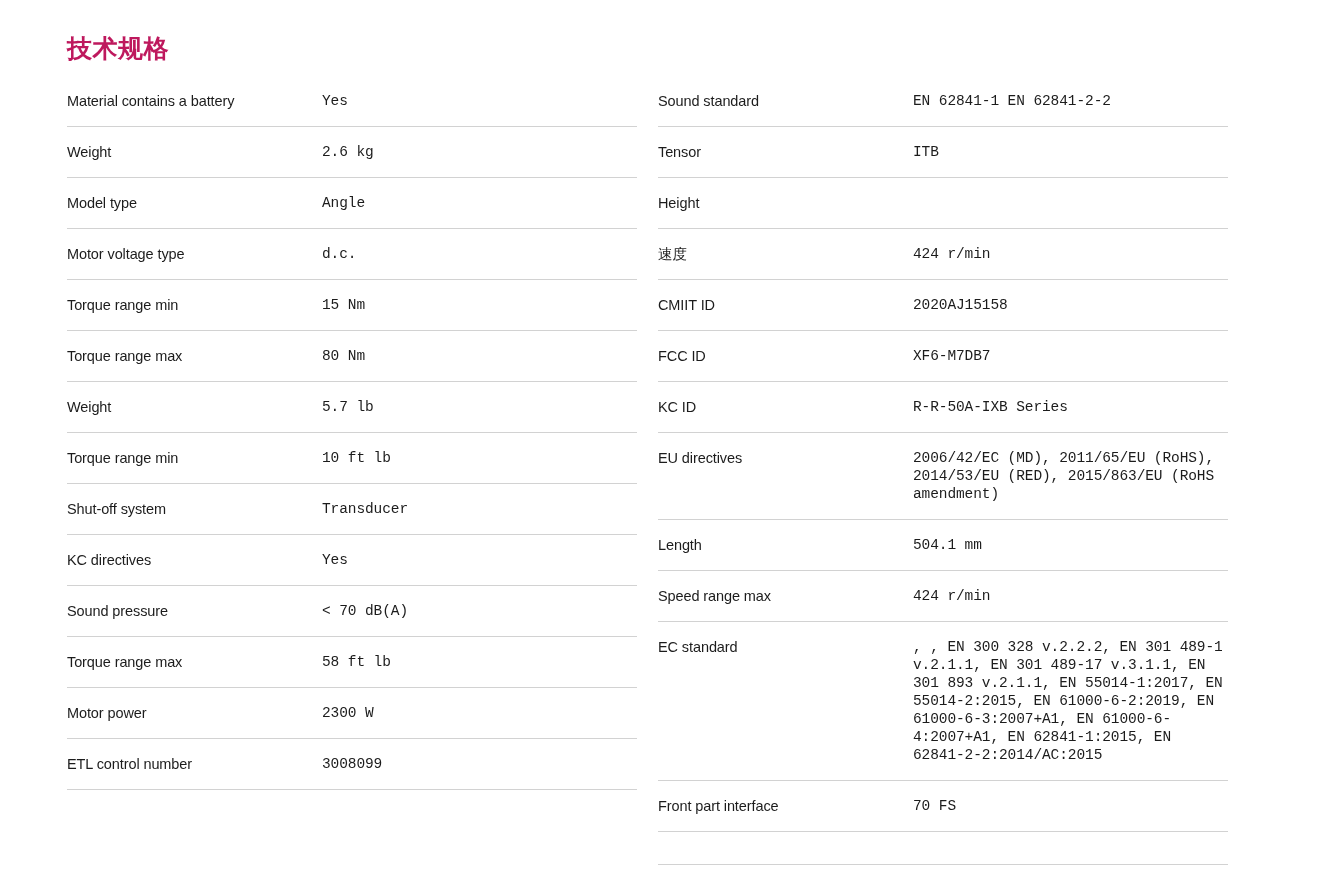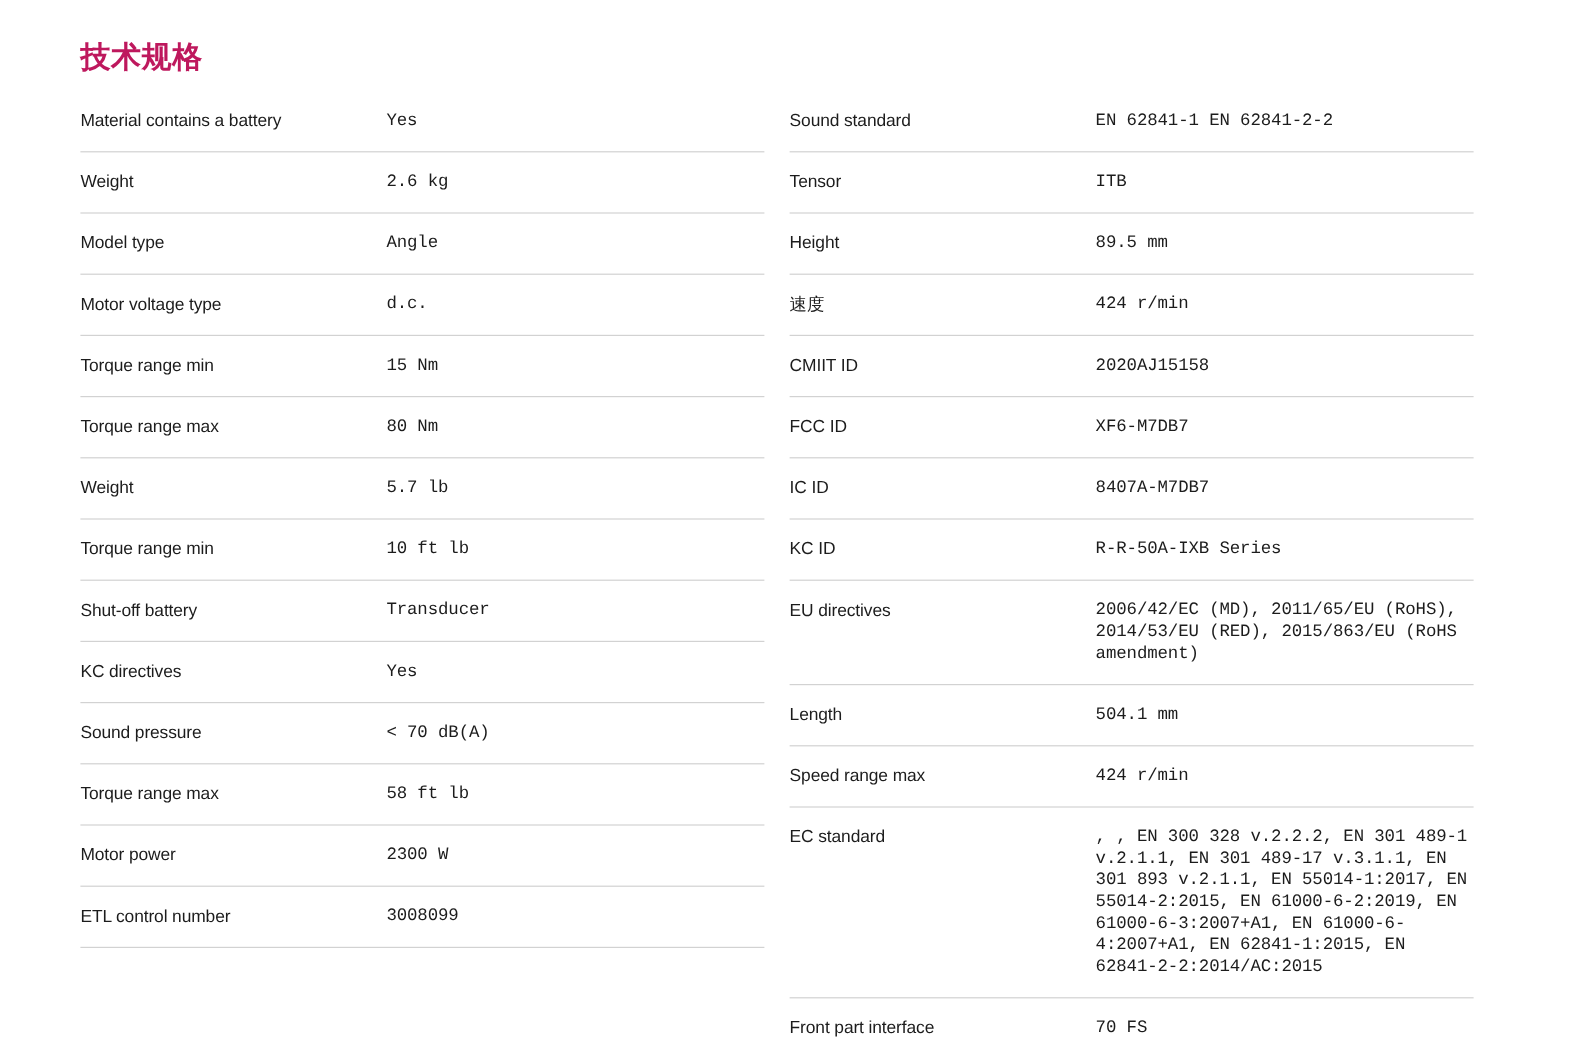--- a/index.html
+++ b/index.html
@@ -114,21 +114,21 @@
           </div>
         </div>
         <div class="spec-row">
           <div class="spec-entry">
             <span class="spec-label">Torque range min</span>
             <span class="spec-value">10 ft lb</span>
           </div>
         </div>
         <div class="spec-row">
           <div class="spec-entry">
-            <span class="spec-label">Shut-off battery</span>
+            <span class="spec-label">Shut-off system</span>
             <span class="spec-value">Transducer</span>
           </div>
         </div>
         <div class="spec-row">
           <div class="spec-entry">
             <span class="spec-label">KC directives</span>
             <span class="spec-value">Yes</span>
           </div>
         </div>
         <div class="spec-row">
@@ -165,45 +165,38 @@
         </div>
         <div class="spec-row">
           <div class="spec-entry">
             <span class="spec-label">Tensor</span>
             <span class="spec-value">ITB</span>
           </div>
         </div>
         <div class="spec-row">
           <div class="spec-entry">
             <span class="spec-label">Height</span>
-            <span class="spec-value">89.5 mm</span>
           </div>
         </div>
         <div class="spec-row">
           <div class="spec-entry">
             <span class="spec-label">速度</span>
             <span class="spec-value">424 r/min</span>
           </div>
         </div>
         <div class="spec-row">
           <div class="spec-entry">
             <span class="spec-label">CMIIT ID</span>
             <span class="spec-value">2020AJ15158</span>
           </div>
         </div>
         <div class="spec-row">
           <div class="spec-entry">
             <span class="spec-label">FCC ID</span>
             <span class="spec-value">XF6-M7DB7</span>
-          </div>
-        </div>
-        <div class="spec-row">
-          <div class="spec-entry">
-            <span class="spec-label">IC ID</span>
-            <span class="spec-value">8407A-M7DB7</span>
           </div>
         </div>
         <div class="spec-row">
           <div class="spec-entry">
             <span class="spec-label">KC ID</span>
             <span class="spec-value">R-R-50A-IXB Series</span>
           </div>
         </div>
         <div class="spec-row">
           <div class="spec-entry">

